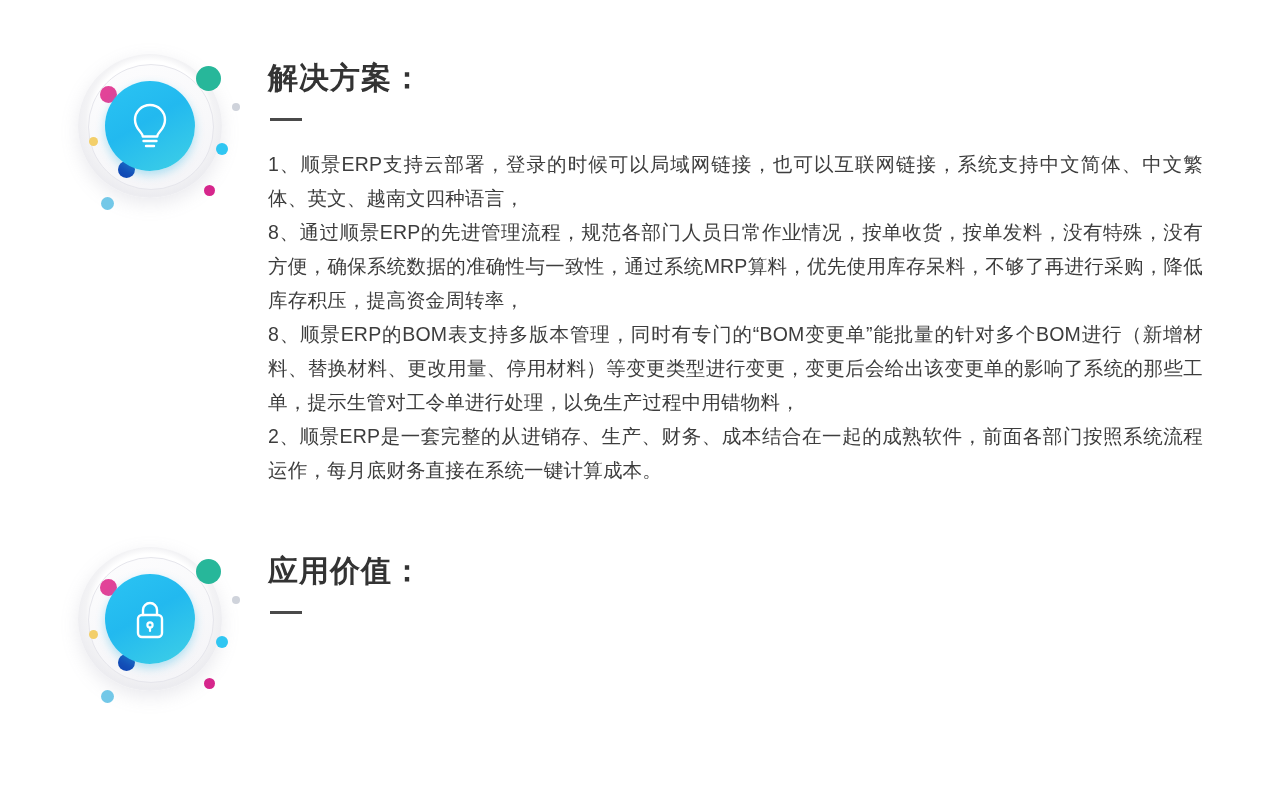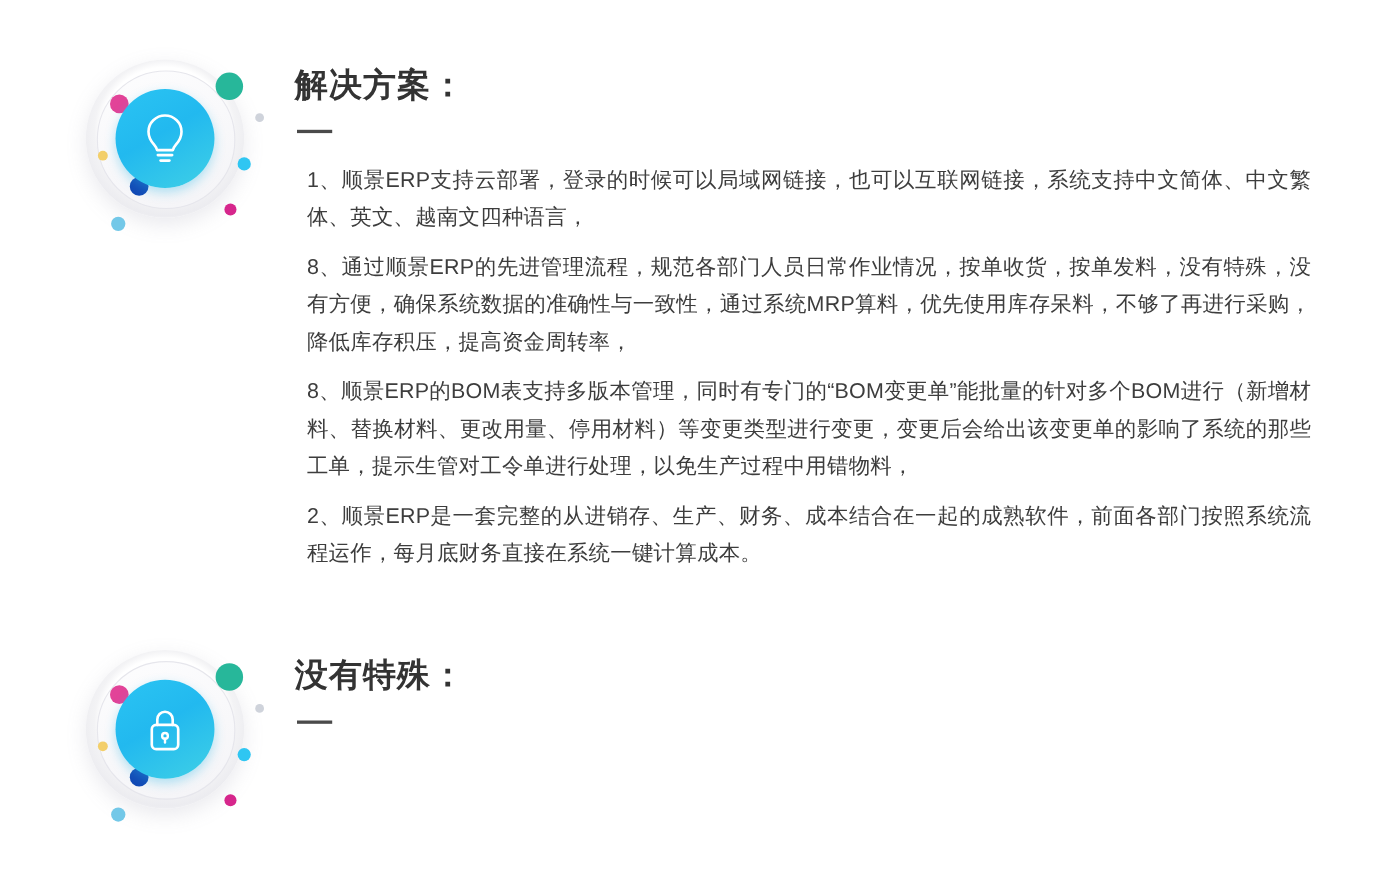--- a/index.html
+++ b/index.html
@@ -99,21 +99,21 @@
     margin: 22px 0 26px 2px;
   }
   .body-text {
     font-size: 19.5px;
     line-height: 34px;
     color: #3d3d3d;
     letter-spacing: 0.2px;
     text-align: justify;
     width: 935px;
   }
-  .body-text p { margin: 11px; }
+  .body-text p { margin: 0; }
 </style>
 </head>
 <body>
 
 <div class="page">
 
   <div class="section section-1">
     <div class="icon-wrap">
       <div class="halo"></div>
       <div class="halo-ring"></div>
@@ -162,18 +162,18 @@
         <svg width="44" height="50" viewBox="0 0 44 50" fill="none" aria-hidden="true">
           <rect x="10" y="21" width="24" height="22" rx="4" stroke="#ffffff" stroke-width="2.4"></rect>
           <path d="M15 21v-5a7 7 0 0 1 14 0v5" stroke="#ffffff" stroke-width="2.4" stroke-linecap="round"></path>
           <circle cx="22" cy="31" r="2.6" stroke="#ffffff" stroke-width="2.2"></circle>
           <path d="M22 33.6V37" stroke="#ffffff" stroke-width="2.2" stroke-linecap="round"></path>
         </svg>
       </div>
     </div>
 
     <div class="content">
-      <h2 class="heading">没有特殊：</h2>
+      <h2 class="heading">应用价值：</h2>
       <div class="rule"></div>
     </div>
   </div>
 
 </div>
 
 </body></html>

